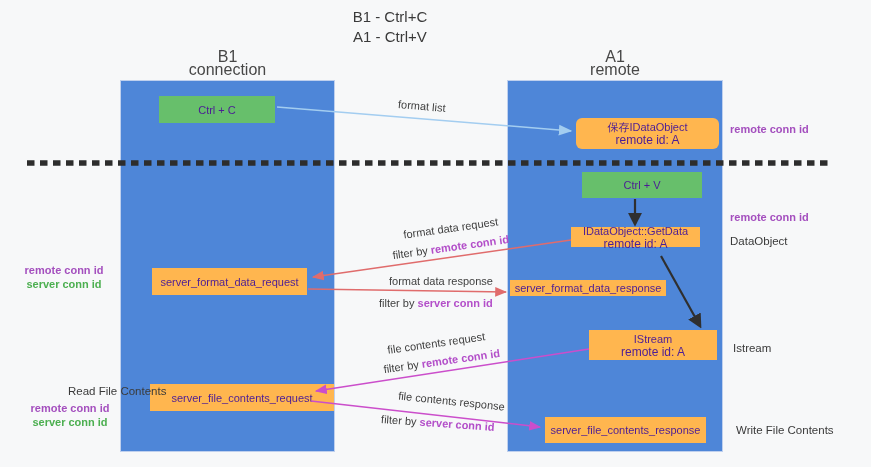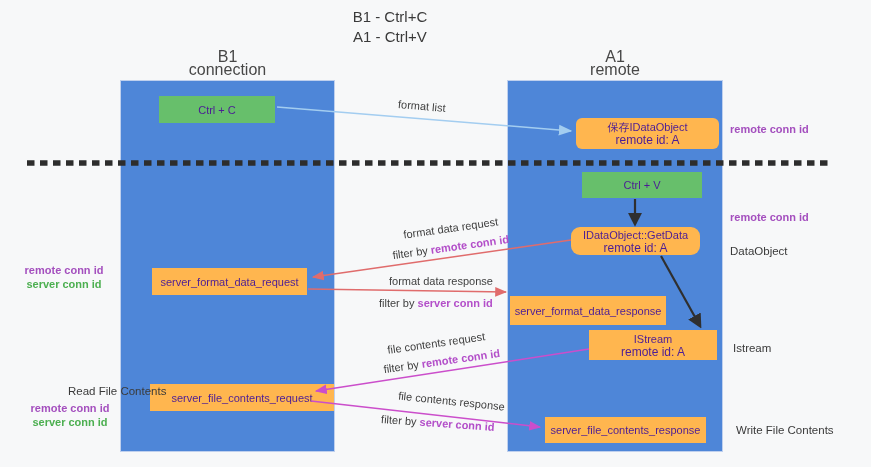--- a/index.html
+++ b/index.html
@@ -63,25 +63,25 @@
     <span class="single">server_file_contents_request</span>
   </div>
 
   <div class="node orange" style="left:576px;top:118px;width:143px;height:31px;border-radius:6px;">
     <span class="l1">保存IDataObject</span>
     <span class="l2">remote id: A</span>
   </div>
   <div class="node green" style="left:582px;top:172px;width:120px;height:26px;">
     <span class="single">Ctrl + V</span>
   </div>
-  <div class="node orange" style="left:571px;top:227px;width:129px;height:28px;border-radius:9px;">
+  <div class="node orange" style="left:571px;top:227px;width:129px;height:20px;">
     <span class="l1">IDataObject::GetData</span>
     <span class="l2">remote id: A</span>
   </div>
-  <div class="node orange" style="left:510px;top:280px;width:156px;height:29px;margin-top:16px;">
+  <div class="node orange" style="left:510px;top:280px;width:156px;height:16px;">
     <span class="single">server_format_data_response</span>
   </div>
   <div class="node orange" style="left:589px;top:330px;width:128px;height:30px;">
     <span class="l1">IStream</span>
     <span class="l2">remote id: A</span>
   </div>
   <div class="node orange" style="left:545px;top:417px;width:161px;height:26px;">
     <span class="single">server_file_contents_response</span>
   </div>
 
@@ -139,21 +139,21 @@
   </div>
 
   <div class="msg" style="left:398px;top:395px;transform:rotate(6deg);">file contents response</div>
   <div class="msg" style="left:381px;top:417px;transform:rotate(4deg);">
     <span>filter by</span>
     <span class="id-magenta">server conn id</span>
   </div>
 
   <div class="side-label purple" style="left:730px;top:123px;font-size:11px;">remote conn id</div>
   <div class="side-label purple" style="left:730px;top:211px;font-size:11px;">remote conn id</div>
-  <div class="side-label" style="left:730px;top:235px;margin-top:10px;">DataObject</div>
+  <div class="side-label" style="left:730px;top:235px;">DataObject</div>
   <div class="side-label" style="left:733px;top:342px;">Istream</div>
   <div class="side-label" style="left:736px;top:424px;">Write File Contents</div>
 
   <div class="conn-pair" style="left:18px;top:263px;width:92px;">
     <div class="purple">remote conn id</div>
     <div class="greentxt">server conn id</div>
   </div>
 
   <div class="conn-pair" style="left:20px;top:384px;width:100px;">
     <div class="side-label" style="position:static;margin-left:48px;">Read File Contents</div>

